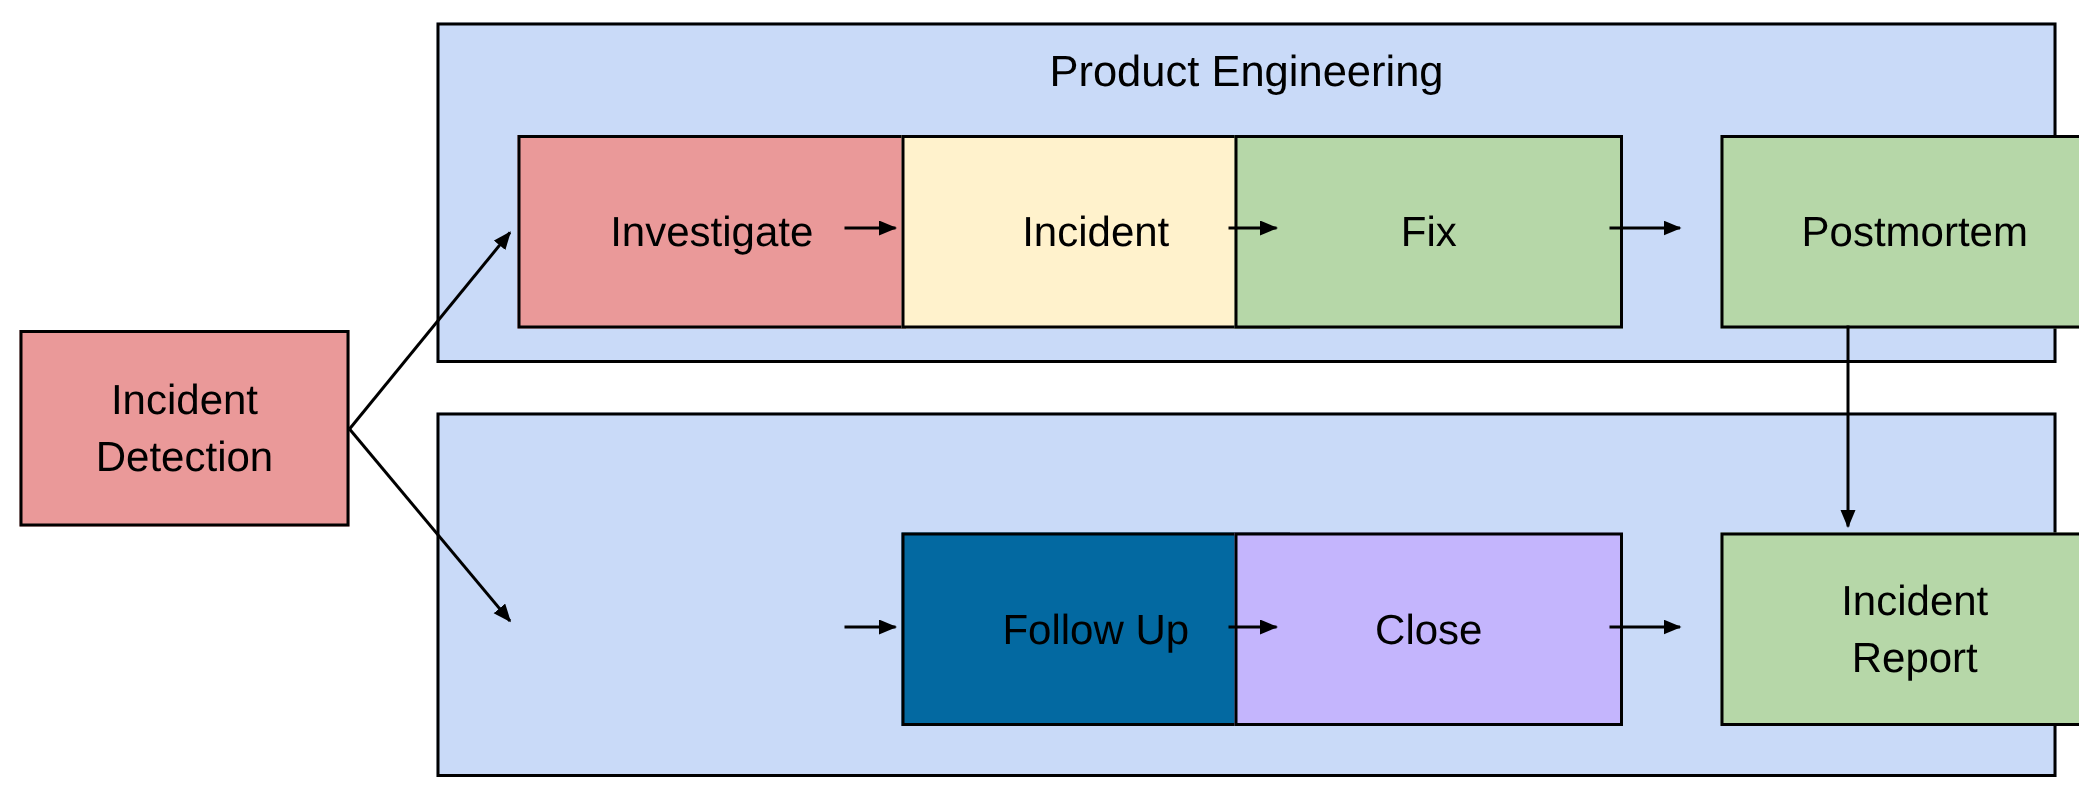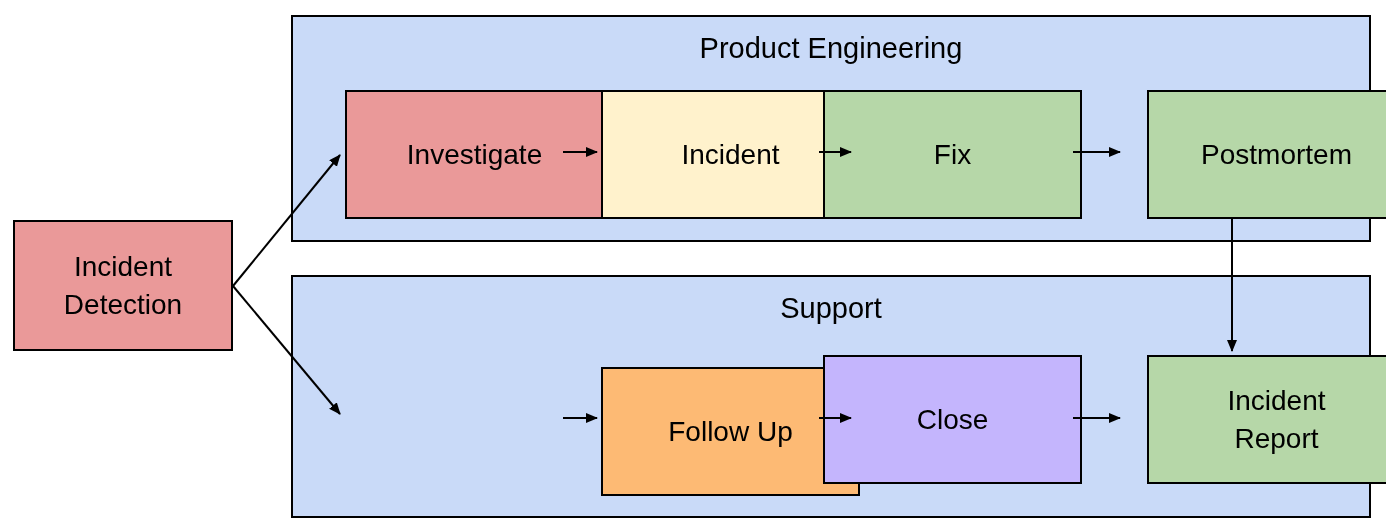--- a/index.html
+++ b/index.html
@@ -75,22 +75,21 @@
     </div>
     <div class="node proc pos-2" style="background: rgb(182, 215, 168);">
       <span>Fix</span>
     </div>
     <div class="node proc pos-3" style="background: rgb(182, 215, 168);">
       <span>Postmortem</span>
     </div>
   </div>
 
   <div class="lane lane-bottom" style="background: rgb(201, 218, 248);">
-    <div class="lane-title">Support</div>
-    <div class="node proc pos-1" style="background: #fdba74; margin-top: 12px;">
+    <div class="node proc pos-1" style="background: #0369a1;">
       <span>Follow Up</span>
     </div>
     <div class="node proc pos-2" style="background: #c4b5fd;">
       <span>Close</span>
     </div>
     <div class="node proc pos-3" style="background: rgb(182, 215, 168);">
       <span>Incident
 Report</span>
     </div>
   </div>

